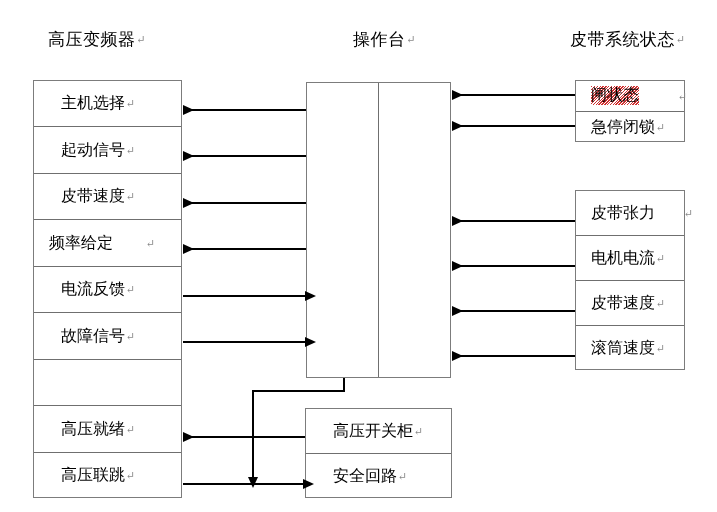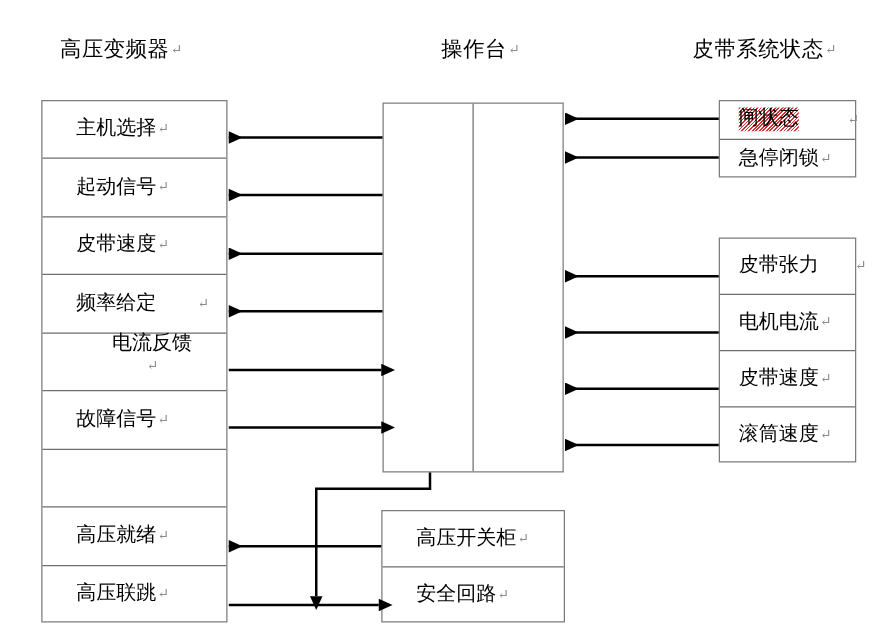--- a/index.html
+++ b/index.html
@@ -81,21 +81,21 @@
 <div id="canvas">
 
   <div class="col-title" style="left:48px; top:31px;">
     <span>高压变频器</span><span class="pilcrow">↵</span>
   </div>
 
   <div class="col-title" style="left:353px; top:31px;">
     <span>操作台</span><span class="pilcrow">↵</span>
   </div>
 
-  <div class="col-title" style="left:554px; top:31px;text-align:center;">
+  <div class="col-title" style="left:570px; top:31px;text-align:center;">
     <span>皮带系统状态</span><span class="pilcrow">↵</span>
   </div>
 
   <div class="grp" style="left:33px; top:80px; width:149px; height:418px;"></div>
 
   <div class="cell-sep" style="left:34px; top:126px; width:147px;"></div>
   <div class="cell-sep" style="left:34px; top:173px; width:147px;"></div>
   <div class="cell-sep" style="left:34px; top:219px; width:147px;"></div>
   <div class="cell-sep" style="left:34px; top:266px; width:147px;"></div>
   <div class="cell-sep" style="left:34px; top:312px; width:147px;"></div>
@@ -108,25 +108,25 @@
       <span class="pilcrow">↵</span>
   </div>
   <div class="cell" style="left:33px; top:126px; width:149px; height:47px;">
     <span>起动信号</span>
       <span class="pilcrow">↵</span>
   </div>
   <div class="cell" style="left:33px; top:173px; width:149px; height:46px;">
     <span>皮带速度</span>
       <span class="pilcrow">↵</span>
   </div>
-  <div class="cell" style="left:33px; top:219px; width:122px; height:47px;gap:32px;">
+  <div class="cell" style="left:21px; top:219px; width:122px; height:47px;gap:32px;">
     <span>频率给定</span>
       <span class="pilcrow">↵</span>
   </div>
-  <div class="cell" style="left:33px; top:266px; width:149px; height:46px;flex-direction:column;">
+  <div class="cell" style="left:33px; top:266px; width:149px; height:46px;">
     <span>电流反馈</span>
       <span class="pilcrow">↵</span>
   </div>
   <div class="cell" style="left:33px; top:312px; width:149px; height:47px;">
     <span>故障信号</span>
       <span class="pilcrow">↵</span>
   </div>
   <div class="cell" style="left:33px; top:359px; width:149px; height:46px;">
     <span></span>
   </div>

